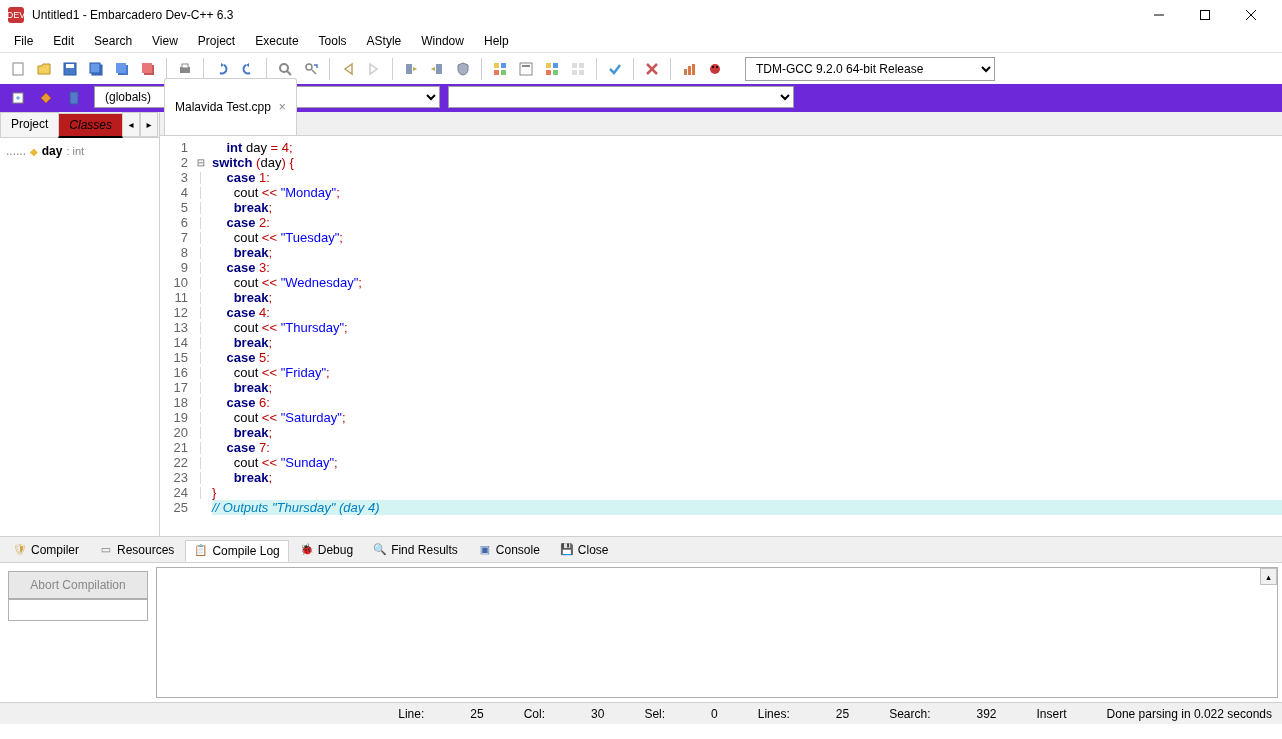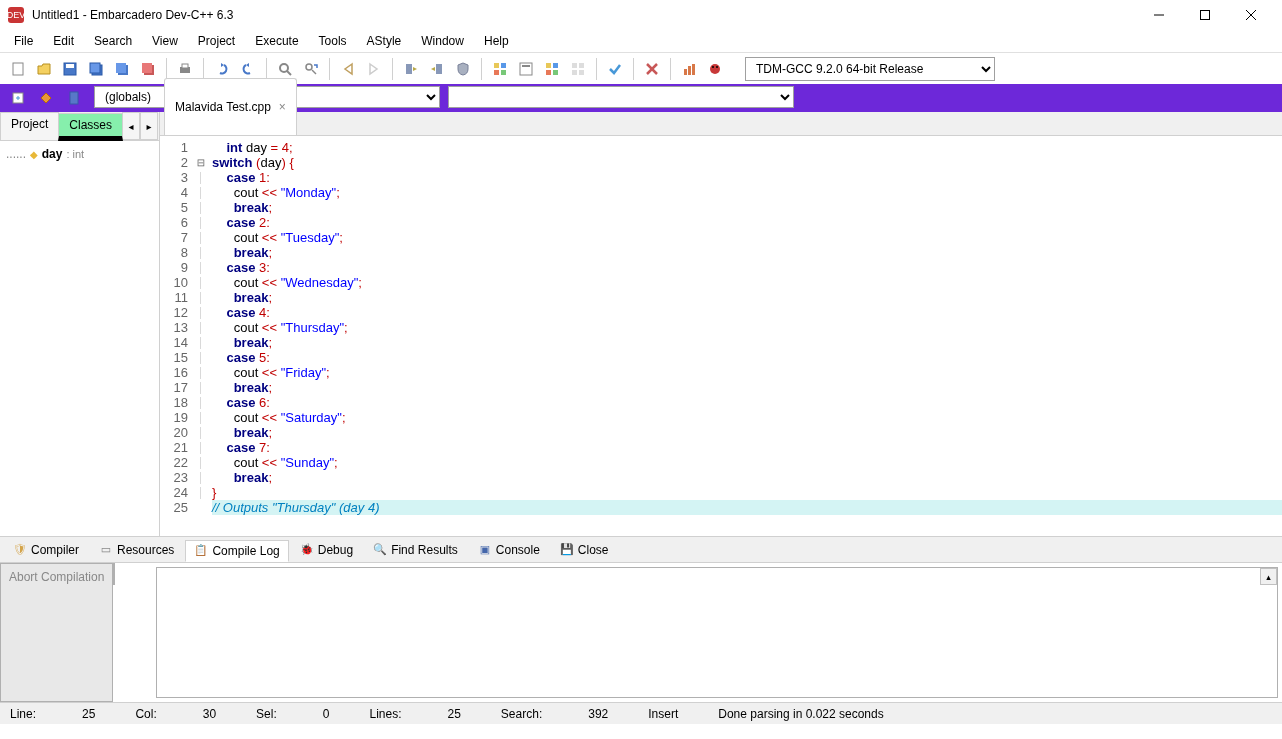--- a/index.html
+++ b/index.html
@@ -22,21 +22,21 @@
 .secondbar { height: 28px; display: flex; align-items: flex-start; padding: 2px 6px; gap: 4px; background: #6d28d9; }
 .secondbar .tb-btn { width: 24px; height: 24px; display: flex; align-items: center; justify-content: center; cursor: pointer; border: 1px solid transparent; font-size: 14px; }
 .secondbar .globals-select { border: 1px solid #a0a0a0; background: #fff; font-size: 12px; width: 346px; height: 22px; padding: 0 6px; }
 .secondbar .scope-select { border: 1px solid #a0a0a0; background: #fff; font-size: 12px; width: 346px; height: 22px; margin-left: 4px; }
 
 .main-area { display: flex; height: 424px; }
 
 .left-panel { width: 160px; border-right: 1px solid #d0d0d0; display: flex; flex-direction: column; }
 .left-tabs { display: flex; border-bottom: 1px solid #d0d0d0; background: #f0f0f0; }
 .left-tabs .ltab { padding: 4px 10px; border: 1px solid #d0d0d0; border-bottom: none; background: #f5f5f5; font-size: 12px; cursor: pointer; margin-right: -1px; }
-.left-tabs .ltab.active { background: #86efac; border-bottom: 5px solid #000000; position: relative; top: 1px; }
+.left-tabs .ltab.active { background: #b91c1c; border-bottom: 2px solid #000000; position: relative; top: 1px; font-style: italic; }
 .left-tabs .nav-btn { width: 18px; display: flex; align-items: center; justify-content: center; border: 1px solid #d0d0d0; background: #f5f5f5; cursor: pointer; font-size: 10px; }
 .left-tree { padding: 6px; font-size: 12px; }
 .left-tree .tree-item { display: flex; align-items: center; gap: 4px; }
 .left-tree .dotted { color: #888; }
 .left-tree .varname { font-weight: bold; }
 .left-tree .vartype { color: #888; font-size: 11px; }
 
 .editor-area { flex: 1; display: flex; flex-direction: column; }
 .file-tabs { height: 24px; display: flex; align-items: flex-end; background: #f0f0f0; border-bottom: 1px solid #d0d0d0; padding-left: 4px; }
 .file-tab { padding: 21px 10px; border: 1px solid #d0d0d0; border-bottom: none; background: #fff; font-size: 12px; display: flex; align-items: center; gap: 8px; cursor: pointer; border-top-left-radius: 3px; border-top-right-radius: 3px; }
@@ -54,28 +54,28 @@
 .num { color: #c00000; }
 .cmt { color: #0080c0; font-style: italic; }
 
 .bottom-panel { border-top: 1px solid #d0d0d0; height: 166px; display: flex; flex-direction: column; }
 .bottom-tabs { height: 26px; display: flex; align-items: center; background: #f0f0f0; border-bottom: 1px solid #d0d0d0; padding-left: 4px; gap: 2px; }
 .bottom-tabs .btab { padding: 3px 8px; display: flex; align-items: center; gap: 4px; font-size: 12px; cursor: pointer; border: 1px solid transparent; }
 .bottom-tabs .btab.active { background: #fff; border: 1px solid #d0d0d0; border-bottom: 1px solid #fff; position: relative; top: 1px; }
 .bottom-tabs .bicon { width: 14px; height: 14px; display: inline-flex; align-items: center; justify-content: center; font-size: 11px; }
 
 .bottom-content { flex: 1; display: flex; }
-.bottom-left { width: 156px; display: flex; flex-direction: row; }
+.bottom-left { width: 156px; padding: 8px; display: flex; flex-direction: column; }
 .abort-btn { padding: 6px 8px; background: #e8e8e8; border: 1px solid #b0b0b0; color: #888; font-size: 12px; text-align: center; cursor: default; }
 .empty-input { height: 22px; border: 1px solid #b0b0b0; background: #fff; }
 .checkbox-row { display: flex; align-items: center; gap: 4px; font-size: 12px; }
 .bottom-log { flex: 1; border: 1px solid #b0b0b0; margin: 4px 4px 4px 0; background: #fff; position: relative; }
 .bottom-log .scroll-up { position: absolute; right: 0; top: 0; width: 17px; height: 17px; background: #f0f0f0; border: 1px solid #c0c0c0; display: flex; align-items: center; justify-content: center; font-size: 9px; }
 
-.statusbar { height: 22px; display: flex; align-items: center; padding: 0 10px; gap: 40px; font-size: 12px; border-top: 1px solid #d0d0d0; background: #f0f0f0; }
+.statusbar { height: 22px; display: flex; align-items: center; padding: 0 10px; gap: 40px; font-size: 12px; border-top: 1px solid #d0d0d0; background: #f0f0f0; justify-content: flex-end; }
 .statusbar .sb-item { display: flex; gap: 6px; }
 
 svg { display: block; }
 </style>
 </head>
 <body>
 
 <div class="titlebar">
   <span class="app-icon">DEV</span>
   <span class="title">Untitled1 - Embarcadero Dev-C++ 6.3</span>

